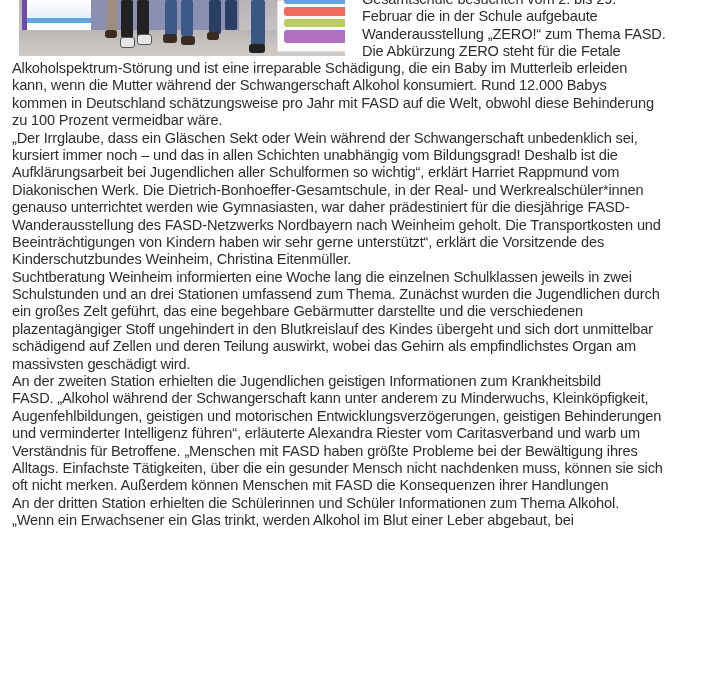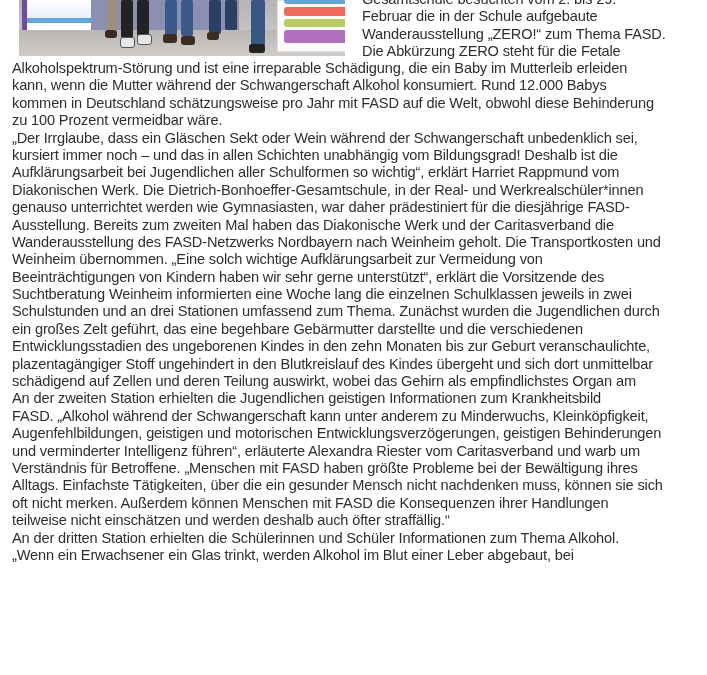--- a/index.html
+++ b/index.html
@@ -129,35 +129,33 @@
   <div class="text body-text">
     <span class="line">Alkoholspektrum-Störung und ist eine irreparable Schädigung, die ein Baby im Mutterleib erleiden</span>
     <span class="line">kann, wenn die Mutter während der Schwangerschaft Alkohol konsumiert. Rund 12.000 Babys</span>
     <span class="line">kommen in Deutschland schätzungsweise pro Jahr mit FASD auf die Welt, obwohl diese Behinderung</span>
     <span class="line">zu 100 Prozent vermeidbar wäre.</span>
     <span class="line">„Der Irrglaube, dass ein Gläschen Sekt oder Wein während der Schwangerschaft unbedenklich sei,</span>
     <span class="line">kursiert immer noch – und das in allen Schichten unabhängig vom Bildungsgrad! Deshalb ist die</span>
     <span class="line">Aufklärungsarbeit bei Jugendlichen aller Schulformen so wichtig“, erklärt Harriet Rappmund vom</span>
     <span class="line">Diakonischen Werk. Die Dietrich-Bonhoeffer-Gesamtschule, in der Real- und Werkrealschüler*innen</span>
     <span class="line">genauso unterrichtet werden wie Gymnasiasten, war daher prädestiniert für die diesjährige FASD-</span>
-    <span class="line">Ausstellung. Bereits zum zweiten Mal haben das Diakonische Werk und der Caritasverband die</span>
     <span class="line">Wanderausstellung des FASD-Netzwerks Nordbayern nach Weinheim geholt. Die Transportkosten und</span>
-    <span class="line">Weinheim übernommen. „Eine solch wichtige Aufklärungsarbeit zur Vermeidung von</span>
     <span class="line">Beeinträchtigungen von Kindern haben wir sehr gerne unterstützt“, erklärt die Vorsitzende des</span>
+    <span class="line">Kinderschutzbundes Weinheim, Christina Eitenmüller.</span>
     <span class="line">Suchtberatung Weinheim informierten eine Woche lang die einzelnen Schulklassen jeweils in zwei</span>
     <span class="line">Schulstunden und an drei Stationen umfassend zum Thema. Zunächst wurden die Jugendlichen durch</span>
     <span class="line">ein großes Zelt geführt, das eine begehbare Gebärmutter darstellte und die verschiedenen</span>
-    <span class="line">Entwicklungsstadien des ungeborenen Kindes in den zehn Monaten bis zur Geburt veranschaulichte,</span>
     <span class="line">plazentagängiger Stoff ungehindert in den Blutkreislauf des Kindes übergeht und sich dort unmittelbar</span>
     <span class="line">schädigend auf Zellen und deren Teilung auswirkt, wobei das Gehirn als empfindlichstes Organ am</span>
+    <span class="line">massivsten geschädigt wird.</span>
     <span class="line">An der zweiten Station erhielten die Jugendlichen geistigen Informationen zum Krankheitsbild</span>
     <span class="line">FASD. „Alkohol während der Schwangerschaft kann unter anderem zu Minderwuchs, Kleinköpfigkeit,</span>
     <span class="line">Augenfehlbildungen, geistigen und motorischen Entwicklungsverzögerungen, geistigen Behinderungen</span>
     <span class="line">und verminderter Intelligenz führen“, erläuterte Alexandra Riester vom Caritasverband und warb um</span>
     <span class="line">Verständnis für Betroffene. „Menschen mit FASD haben größte Probleme bei der Bewältigung ihres</span>
     <span class="line">Alltags. Einfachste Tätigkeiten, über die ein gesunder Mensch nicht nachdenken muss, können sie sich</span>
     <span class="line">oft nicht merken. Außerdem können Menschen mit FASD die Konsequenzen ihrer Handlungen</span>
-    <span class="line">teilweise nicht einschätzen und werden deshalb auch öfter straffällig.“</span>
     <span class="line">An der dritten Station erhielten die Schülerinnen und Schüler Informationen zum Thema Alkohol.</span>
     <span class="line">„Wenn ein Erwachsener ein Glas trinkt, werden Alkohol im Blut einer Leber abgebaut, bei</span>
   </div>
 
 </div>
 
 </body></html>

